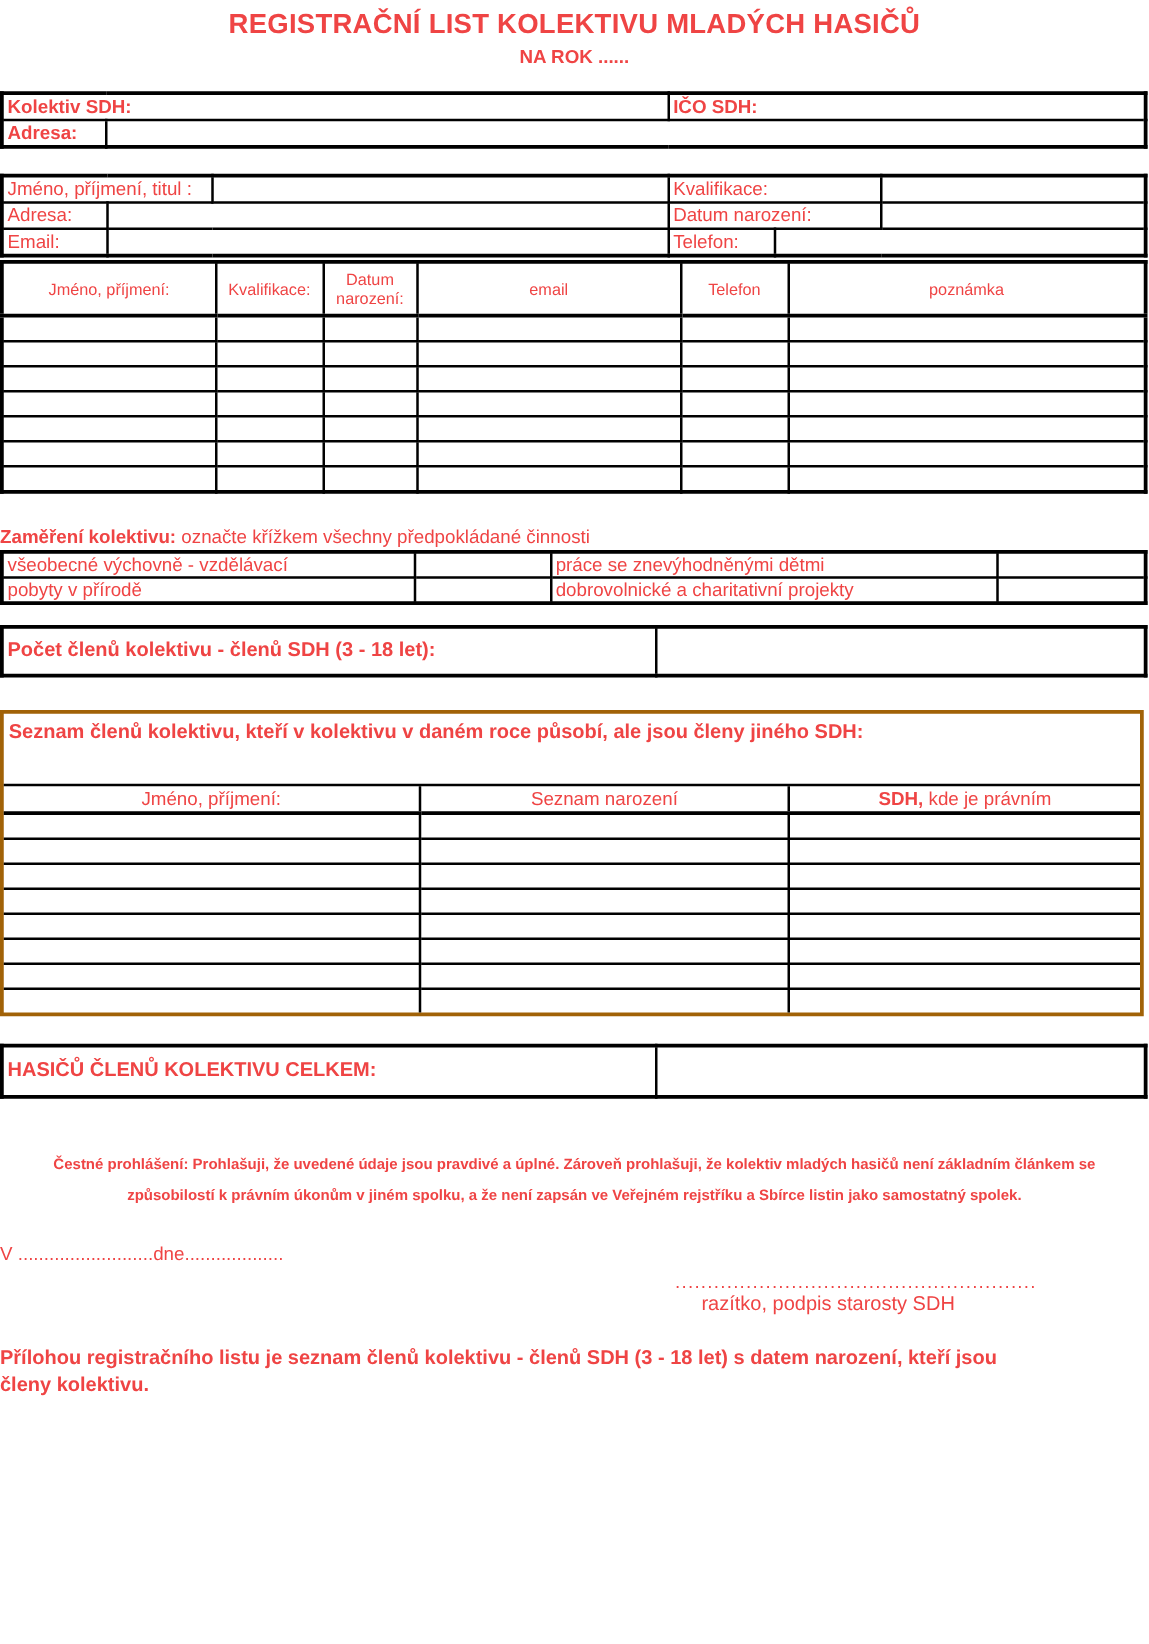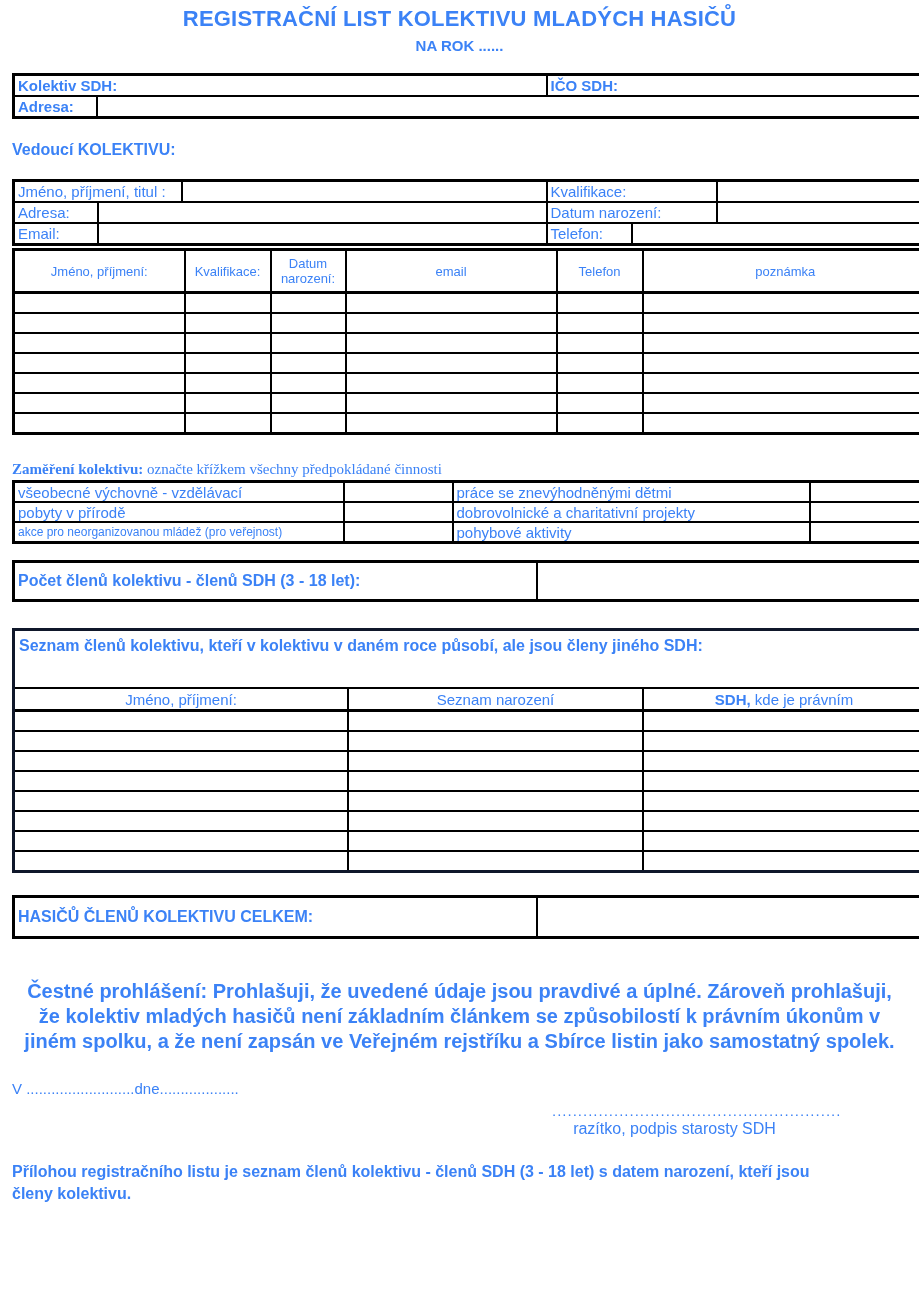--- a/index.html
+++ b/index.html
@@ -1,20 +1,20 @@
 <!DOCTYPE html>
 <html lang="cs"><head>
 <meta charset="utf-8">
 <style>
   html,body{margin:0;padding:0;background:#fff;}
   .page{
     width:919px;height:1315px;box-sizing:border-box;
-    background:#ffffff;color:#3b82f6;
+    background:#ffffff;color:#ef4444;
     font-family:"Liberation Sans","DejaVu Sans",sans-serif;
-    padding:0 12px;overflow:hidden;
+    padding:0 0;overflow:hidden;
   }
   .title{
     text-align:center;font-size:22px;font-weight:bold;
     margin:6px 0 0;letter-spacing:.2px;
   }
   .subtitle{text-align:center;font-size:15px;font-weight:bold;margin-top:5px;}
 
   table{border-collapse:collapse;table-layout:fixed;width:915px;}
   table.outer{border:3px solid #000;}
   td{
@@ -31,48 +31,48 @@
   .t-leader{margin-top:20px;}
   
   .h-instr{margin-top:40px;}
   .t-instr{margin-top:2px;}
   .t-instr td.head{
     font-size:13px;text-align:center;height:40px;
     border-bottom:3px solid #000;white-space:normal;line-height:15px;
   }
   .t-instr td{height:18px;}
   
-  .h-zam{margin-top:26px;font-size:15px;font-family:Liberation Serif, serif;}
+  .h-zam{margin-top:26px;font-size:15px;}
   .t-zam{margin-top:2px;}
   .t-zam td{height:18px;}
   .small-label{font-size:12px;}
   
   .t-count{margin-top:16px;}
   .t-count td{height:36px;}
   .t-count .lbl{font-size:16px;font-weight:bold;text-align:left;}
   .t-celkem{margin-top:22px;}
   .t-celkem td{height:38px;}
   
   .seznam-box{
     margin-top:26px;width:915px;box-sizing:border-box;
-    border:3px solid #0f172a;
+    border:3px solid #a16207;
   }
   .seznam-title{
     font-size:16px;font-weight:bold;padding:6px 4px 32px 4px;
     border-bottom:2px solid #000;
   }
   .t-seznam{width:100%;border:hidden;}
   .t-seznam td{height:18px;}
   .t-seznam td.head{
     text-align:center;height:20px;border-bottom:3px solid #000;font-size:15px;
   }
   
   .declaration{
     margin:40px auto 0;width:880px;text-align:center;
-    font-size:20px;font-weight:bold;line-height:25px;
+    font-size:12px;font-weight:bold;line-height:25px;
   }
   .place-date{margin-top:26px;font-size:15px;}
   .signature{margin:6px 0 0 540px;width:245px;text-align:center;font-size:15px;}
   .signature .dots{letter-spacing:1px;line-height:16px;}
   .signature .cap{line-height:20px;font-size:16px;}
   .attachment{margin-top:22px;max-width:805px;font-size:16px;font-weight:bold;line-height:22px;}
 </style>
 </head>
 <body>
 
@@ -92,21 +92,20 @@
       <td colspan="2" class="bold">Kolektiv SDH:</td>
       <td class="bold">IČO SDH:</td>
     </tr>
     <tr>
       <td class="bold">Adresa:</td>
       <td colspan="2"></td>
     </tr>
   </tbody>
     </table>
 
-  <div class="sec-heading h-leader">Vedoucí KOLEKTIVU:</div>
   <table class="outer t-leader">
     <colgroup>
       <col style="width:84px">
         <col style="width:84px">
         <col style="width:365px">
       <col style="width:85px">
         <col style="width:85px">
         <col style="width:212px">
     </colgroup>
     <tbody>
@@ -224,26 +223,20 @@
         <tr>
       <td>všeobecné výchovně - vzdělávací</td>
       <td></td>
       <td>práce se znevýhodněnými dětmi</td>
       <td></td>
     </tr>
     <tr>
       <td>pobyty v přírodě</td>
       <td></td>
       <td>dobrovolnické a charitativní projekty</td>
-      <td></td>
-    </tr>
-    <tr>
-      <td class="small-label">akce pro neorganizovanou mládež (pro veřejnost)</td>
-      <td></td>
-      <td>pohybové aktivity</td>
       <td></td>
     </tr>
   </tbody>
     </table>
 
   <table class="outer t-count">
     <colgroup>
         <col style="width:523px">
         <col style="width:392px">
       </colgroup>

